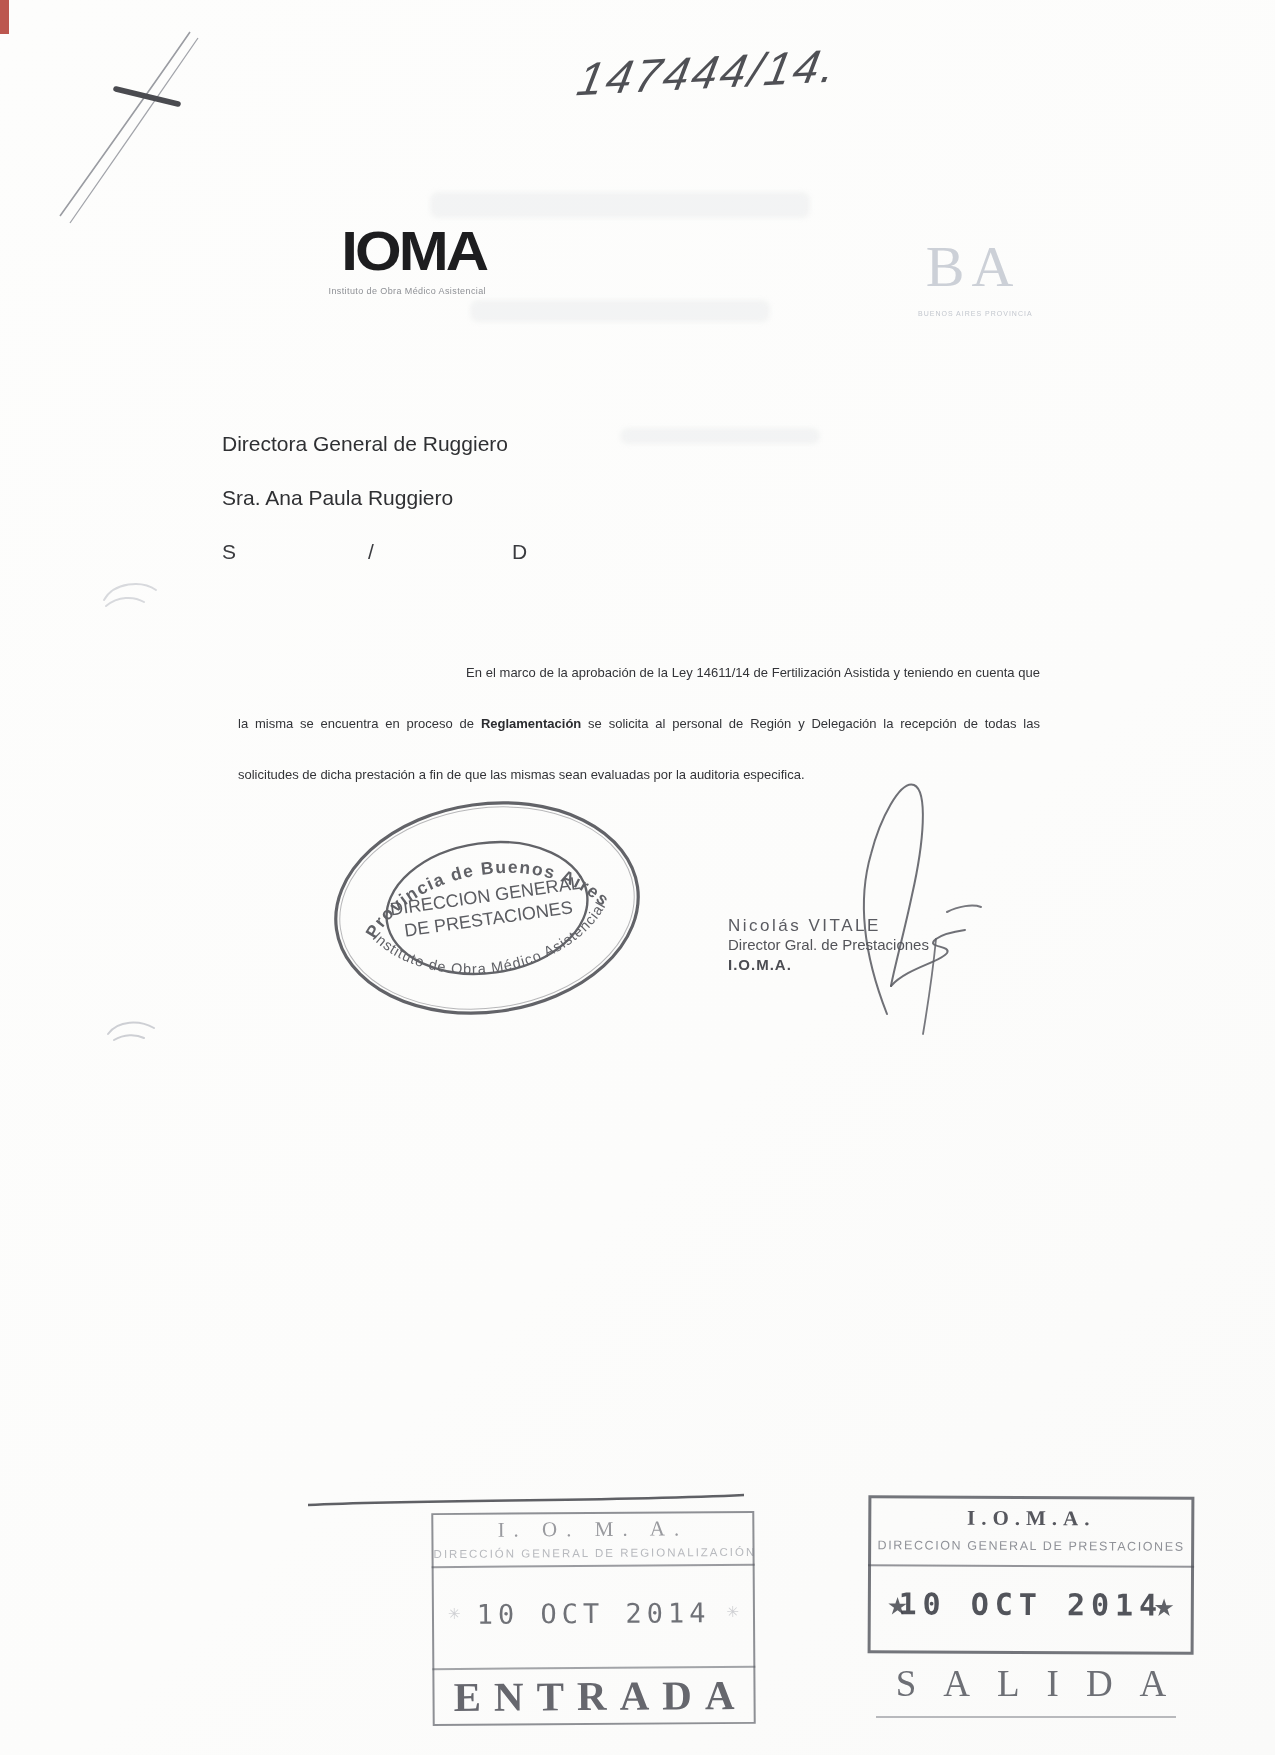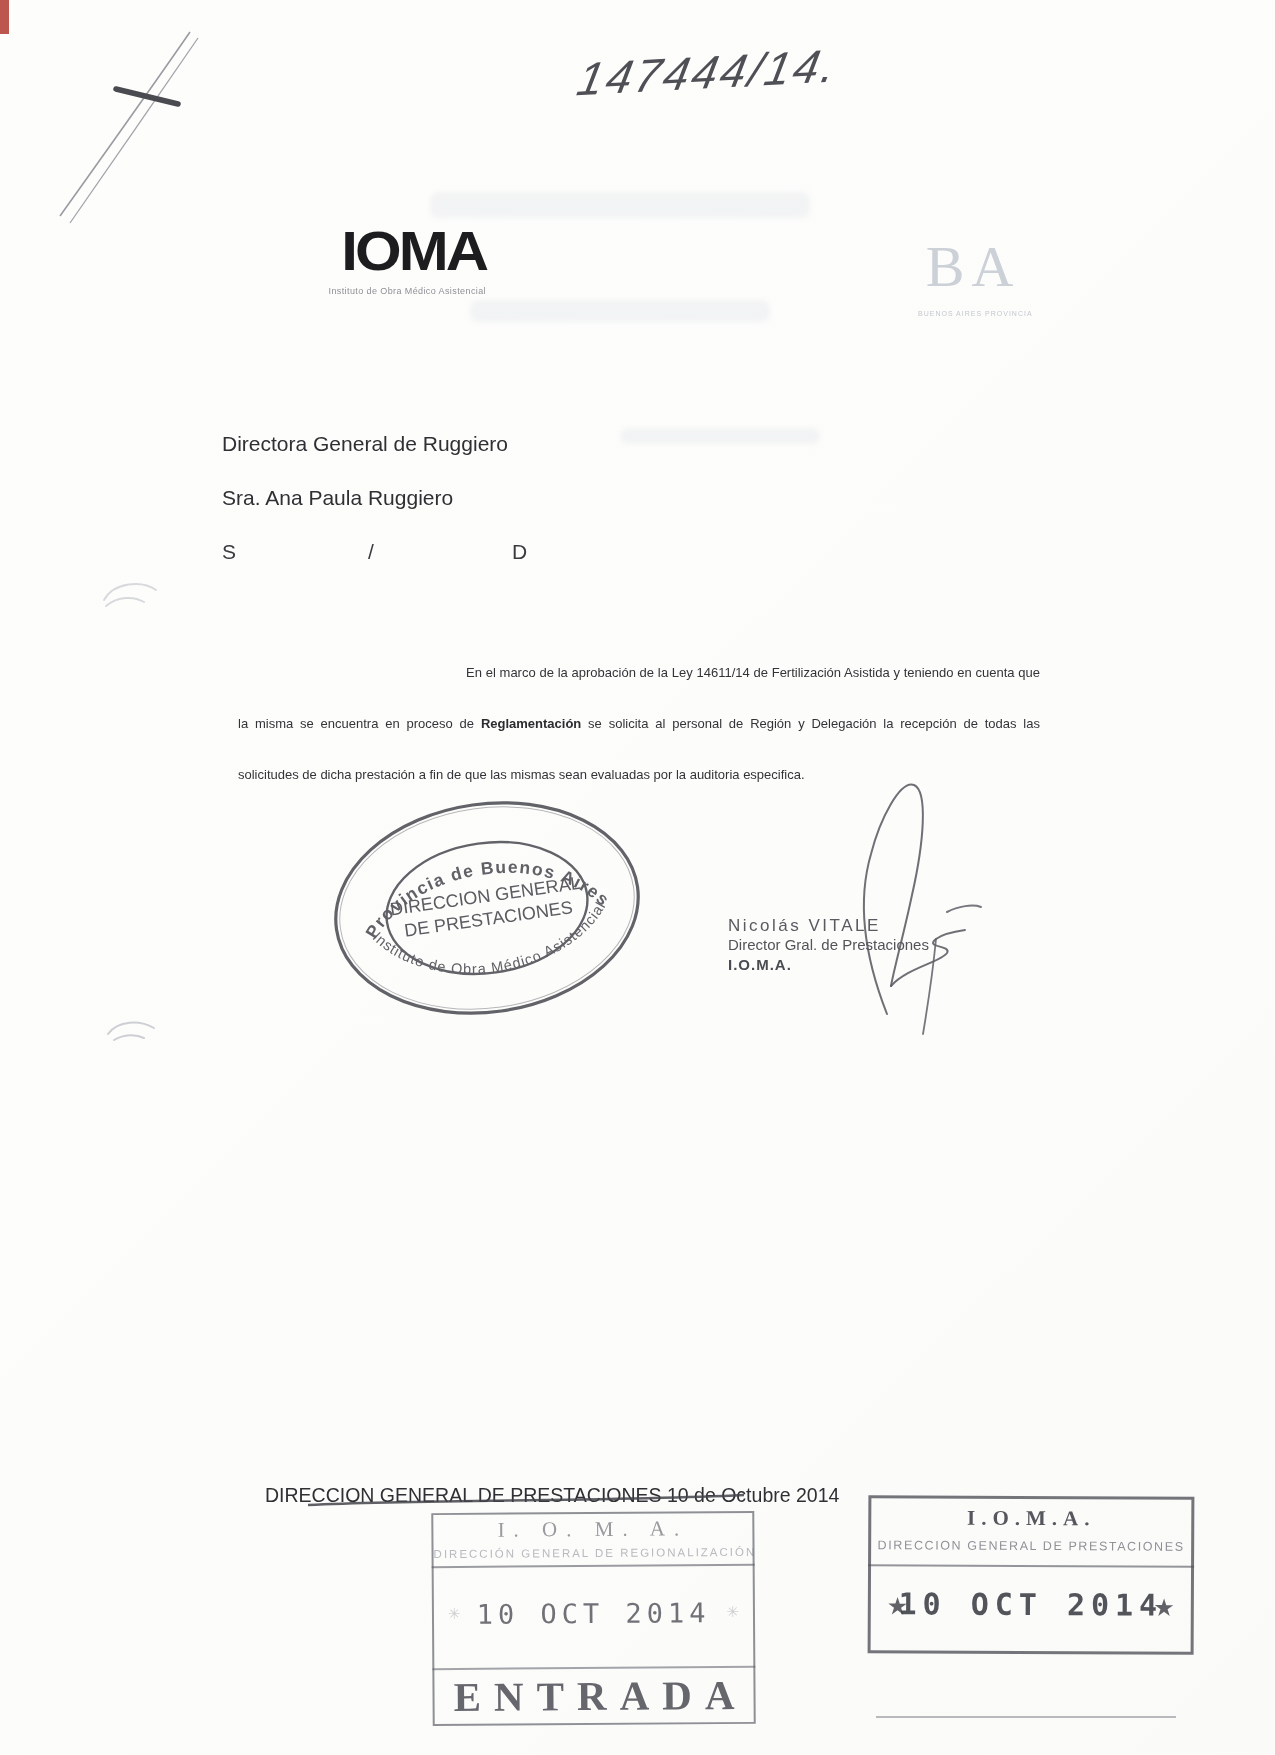--- a/index.html
+++ b/index.html
@@ -213,21 +213,20 @@
     <div class="org">I.O.M.A.</div>
   </div>
 
   <svg class="abs squiggle" style="left:98px;top:572px;" width="66" height="44" viewBox="0 0 66 44">
     <path d="M 6,28 C 16,10 44,8 58,18 M 8,34 C 20,24 36,24 46,30" stroke="#d4d6da" stroke-width="2" fill="none" stroke-linecap="round"></path>
   </svg>
   <svg class="abs squiggle" style="left:104px;top:1012px;" width="56" height="36" viewBox="0 0 56 36">
     <path d="M 4,22 C 14,8 36,8 50,16 M 10,28 C 20,22 32,22 40,26" stroke="#c9cbd0" stroke-width="2" fill="none" stroke-linecap="round"></path>
   </svg>
 
-  <div class="abs footer-line">DIRECCION GENERAL DE PRESTACIONES 10 de Octubre 2014</div>
   <svg class="abs" style="left:0;top:0;" width="1275" height="1755" viewBox="0 0 1275 1755" pointer-events="none">
     <path d="M 308,1505 C 430,1499 600,1502 744,1495" stroke="#43444a" stroke-width="2.4" fill="none" opacity=".85"></path>
   </svg>
 
   <div class="abs stamp entrada">
     <div class="org">I. O. M. A.</div>
     <div class="dept">DIRECCIÓN GENERAL DE REGIONALIZACIÓN</div>
     <div class="rule1"></div>
     <div class="date-row">
       <span class="side-mark l">✳</span>
@@ -241,15 +240,16 @@
   <div class="abs stamp salida-box">
     <div class="org">I.O.M.A.</div>
     <div class="dept">DIRECCION GENERAL DE PRESTACIONES</div>
     <div class="rule1"></div>
     <div class="date-row">
       <span class="star l">★</span>
       <span class="date">10 OCT 2014</span>
       <span class="star r">★</span>
     </div>
   </div>
+  <div class="abs salida-label">SALIDA</div>
   <div class="abs salida-bottomline"></div>
 
 </div>
 
 </body></html>

